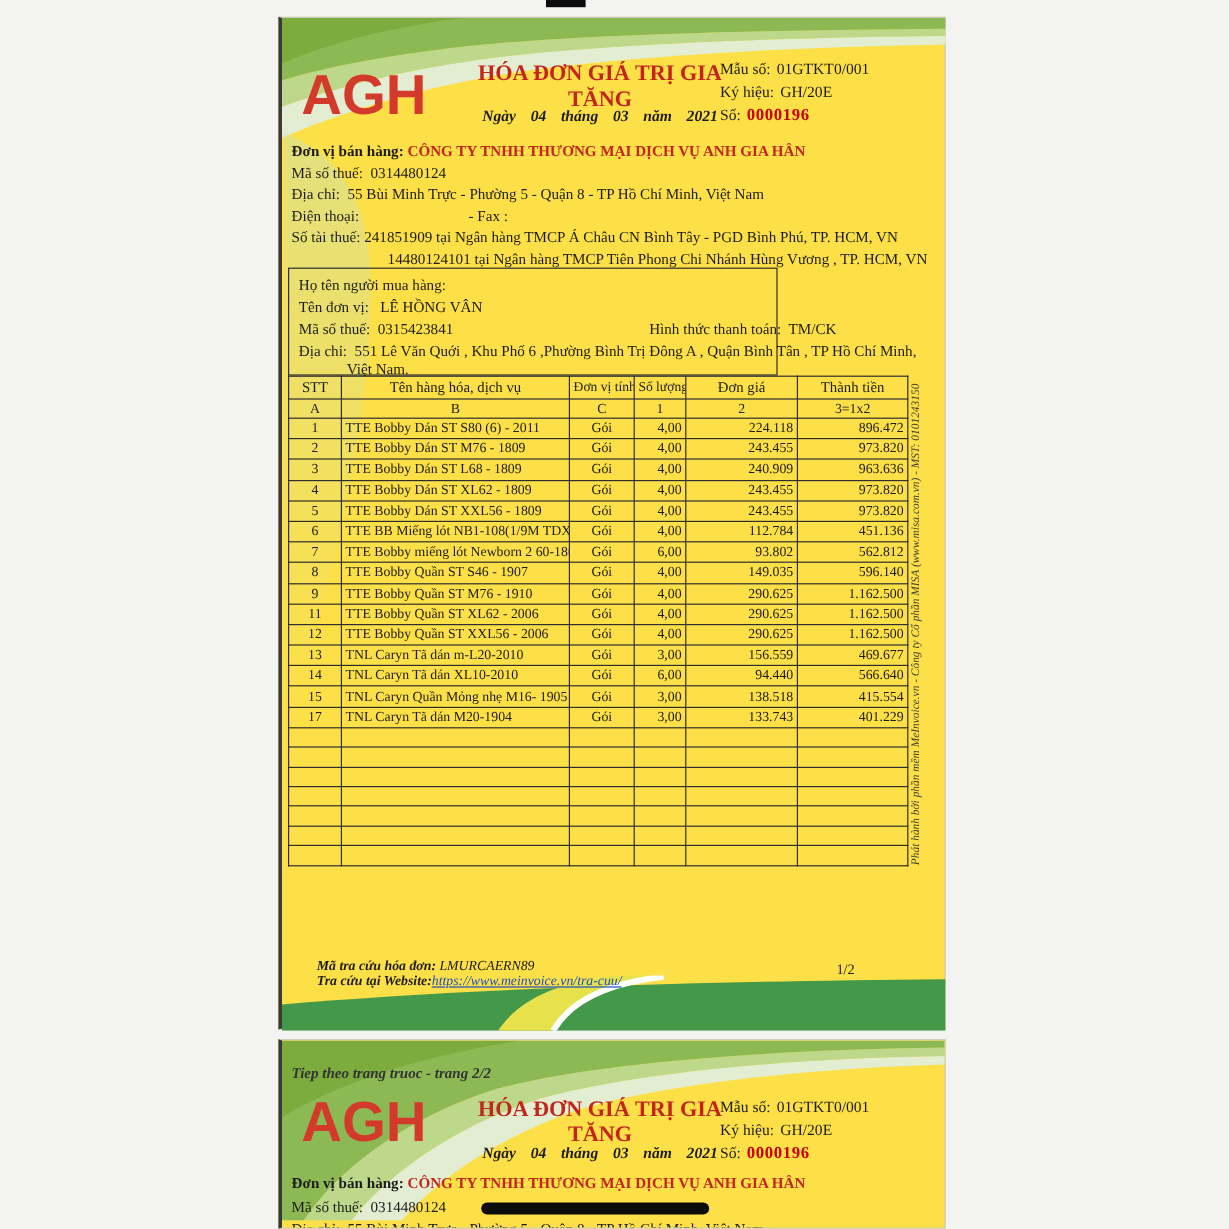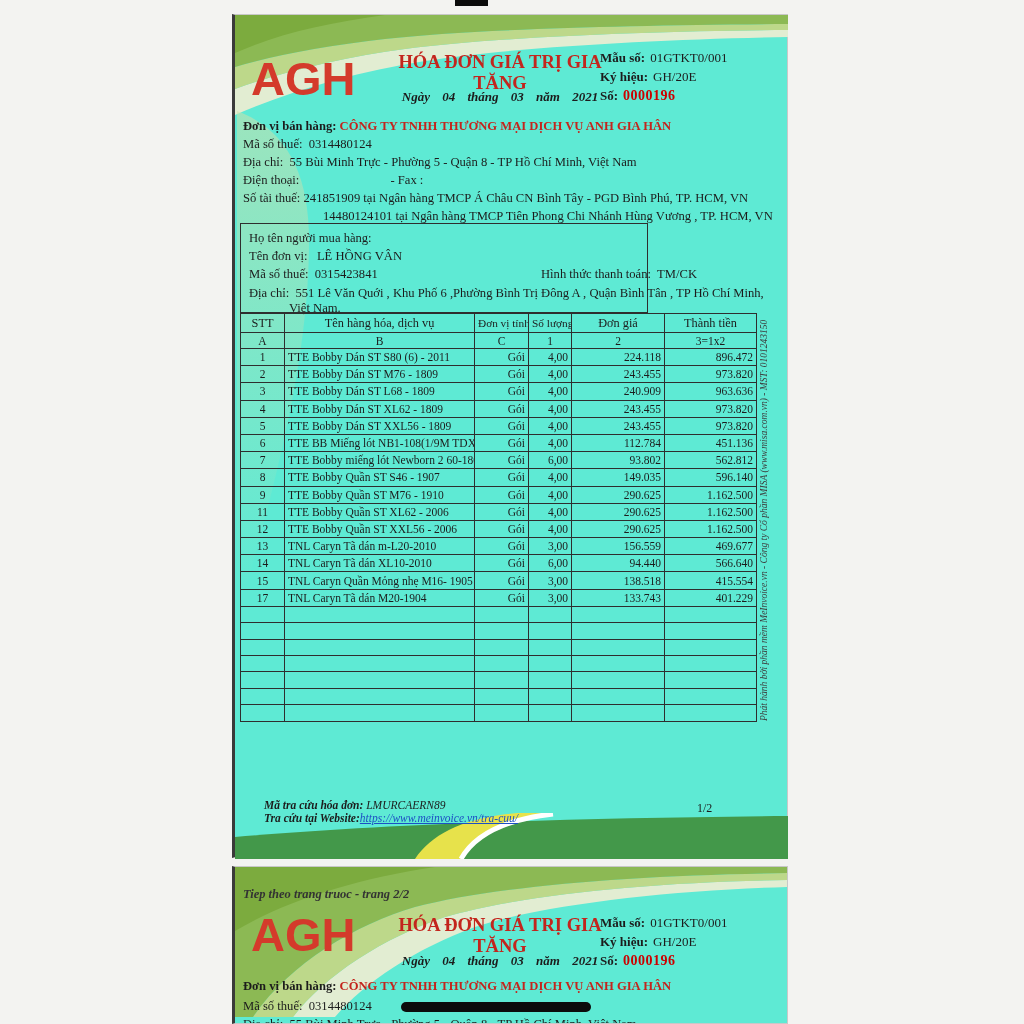--- a/index.html
+++ b/index.html
@@ -1,48 +1,48 @@
 <!DOCTYPE html>
 <html><head>
 <meta charset="utf-8">
 <style>
   html,body{margin:0;padding:0;}
   body{width:1024px;height:1024px;background:#f3f3f1;overflow:hidden;position:relative;
        font-family:"Liberation Serif","DejaVu Serif",serif;color:#1c1c1c;}
   #canvas{position:absolute;inset:0;}
-  .page{position:absolute;left:232px;width:556px;background:#5eead4;box-sizing:border-box;
+  .page{position:absolute;left:232px;width:556px;background:#fde047;box-sizing:border-box;
         border:1px solid #c8c8c8;border-left:3px solid #3a3a3a;}
   .page1{top:14px;height:844px;}
   .page2{top:866px;height:158px;overflow:hidden;}
   .abs{position:absolute;}
   .black-bar{position:absolute;background:#0c0c0c;}
   
   .logo{font-family:"Liberation Sans","DejaVu Sans",sans-serif;font-weight:800;
         font-size:47px;letter-spacing:0px;line-height:1;}
   .title-red{font-weight:bold;font-size:18.5px;text-align:center;width:250px;}
   .dateline{font-style:italic;font-size:13px;word-spacing:9px;width:250px;text-align:center;font-weight:bold;}
   .meta-line{font-size:13px;line-height:19px;white-space:nowrap;}
-  .meta-line .lbl{margin-right:5px;font-weight:bold;}
+  .meta-line .lbl{margin-right:5px;}
   .red-num{font-weight:bold;letter-spacing:.5px;}
   
   .info-line{font-size:12.6px;line-height:18px;white-space:nowrap;}
   .info-line .lbl{font-weight:bold;}
   .company{font-weight:bold;}
   .buyer-box{border:1px solid #2e2e2e;box-sizing:border-box;}
   
   table.items{border-collapse:collapse;table-layout:fixed;width:516px;background:transparent;}
   table.items th,table.items td{border:1px solid #2e2e2e;overflow:hidden;white-space:nowrap;
         padding:0 3px;background:transparent;}
   table.items th{font-size:12.3px;height:18px;font-weight:normal;}
   table.items tr.subhead th{font-size:11.5px;height:15px;}
   table.items td{font-size:11.5px;height:16.2px;}
   tr.empty td{height:15.4px;}
   .c-stt{text-align:center;}
   .c-name{text-align:left;}
-  .c-unit{text-align:right;}
+  .c-unit{text-align:center;}
   .c-qty,.c-price,.c-total{text-align:right;padding-right:4px;}
   
   .lookup{font-size:11.5px;font-style:italic;white-space:nowrap;margin-left:21px;}
   .lookup .lbl{font-weight:bold;}
   a.trace-link{color:#1d4fc4;}
   .pageno{font-size:12px;}
   .side-note{font-size:9.5px;font-style:italic;color:#3c3c3c;white-space:nowrap;
              transform:rotate(-90deg);transform-origin:left top;}
   .cont-note{font-style:italic;font-size:12.5px;font-weight:bold;color:#333;}
   svg{display:block;}

